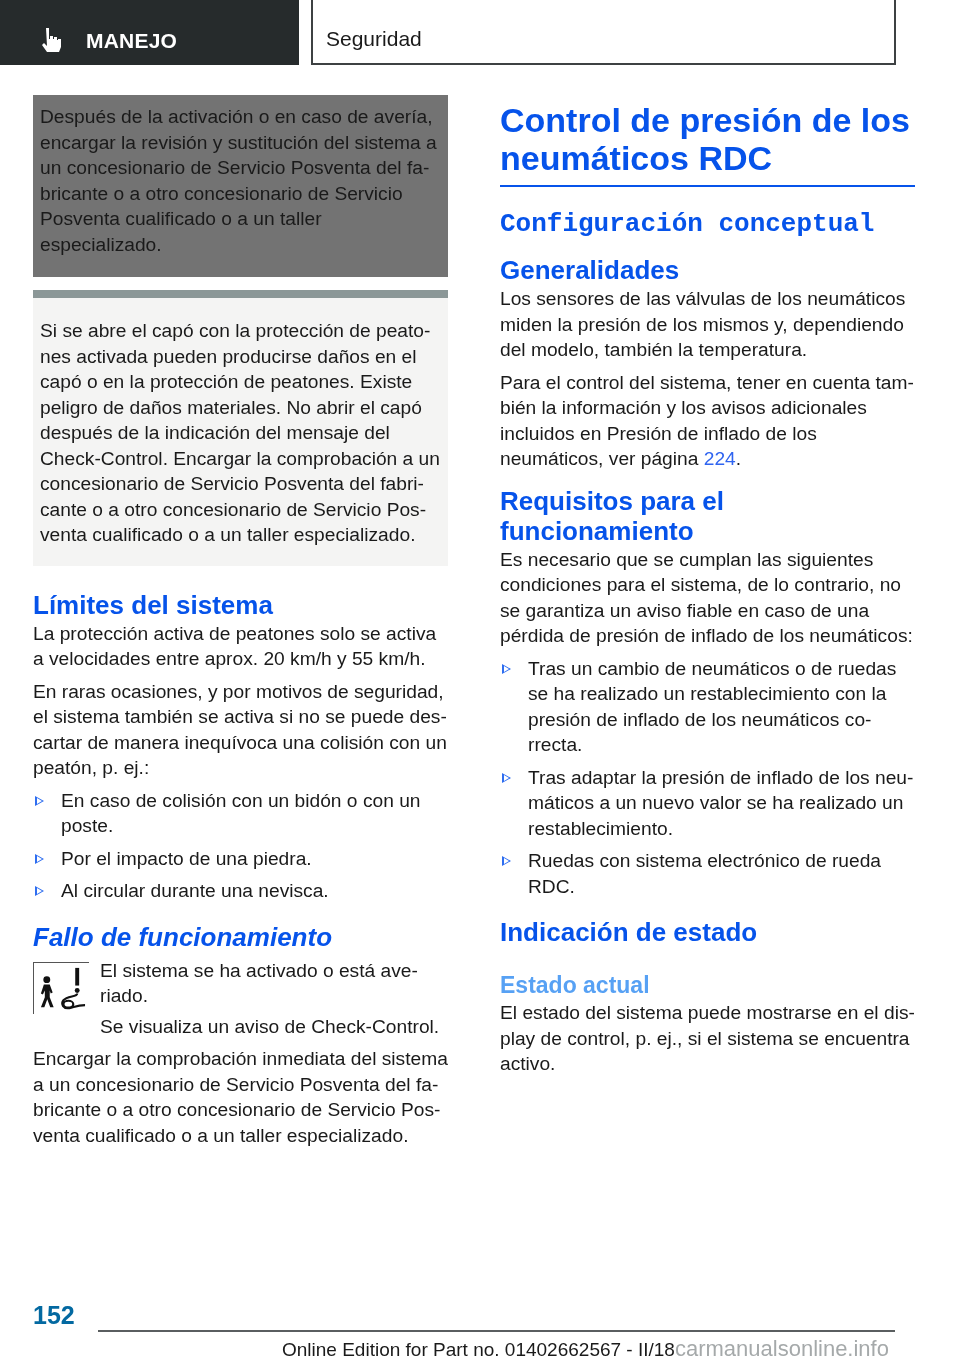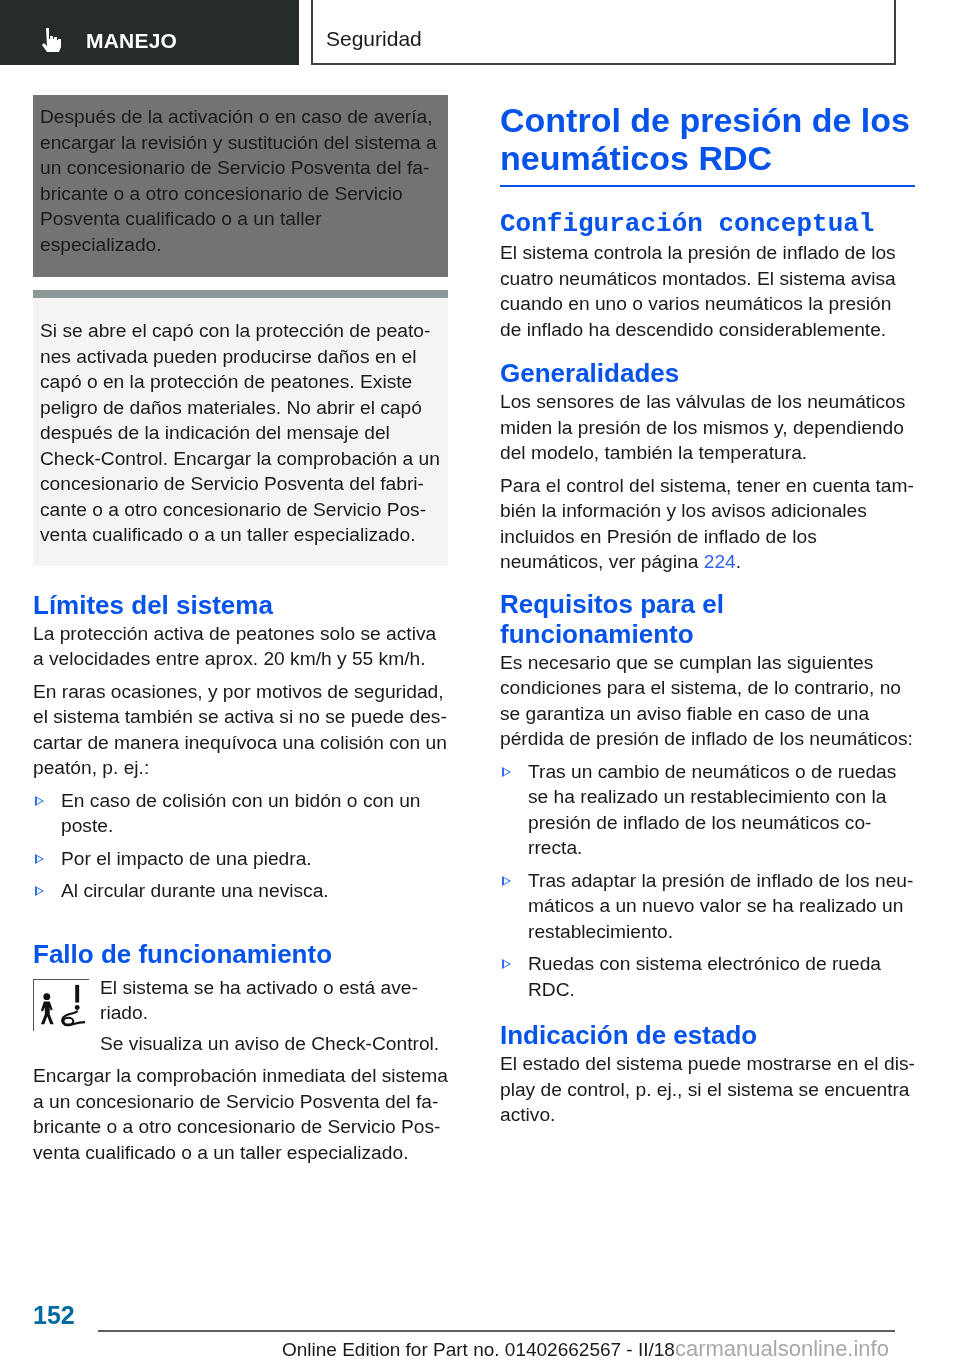--- a/index.html
+++ b/index.html
@@ -72,21 +72,21 @@
 
   <h2 style="margin-top:24px;">Límites del sistema</h2>
   <p class="body-p" style="margin-top:1px;">La protección activa de peatones solo se activa a velocidades entre aprox. 20 km/h y 55 km/h.</p>
   <p class="body-p">En raras ocasiones, y por motivos de seguridad, el sistema también se activa si no se puede des­cartar de manera inequívoca una colisión con un peatón, p. ej.:</p>
   <ul class="tri">
     <li><span class="bul"></span><span>En caso de colisión con un bidón o con un poste.</span></li>
     <li><span class="bul"></span><span>Por el impacto de una piedra.</span></li>
     <li><span class="bul"></span><span>Al circular durante una nevisca.</span></li>
   </ul>
 
-  <h2 style="margin-top:35px;">Fallo de funcionamiento</h2>
+  <h2 style="margin-top:18px;font-style:italic;">Fallo de funcionamiento</h2>
   <div class="cc-row">
     <svg class="cc-icon" viewBox="0 0 56 52">
       <circle cx="13" cy="17" r="3.5" fill="#111"></circle>
       <path d="M10 22 h6 l3 8 l-2 1 l-1 -3 v7 l4 10 h-3.5 l-3 -8 l-3 8 h-3.5 l4 -10 v-7 l-2 4 l-2 -1 z" fill="#111"></path>
       <rect x="42" y="5" width="4" height="18" fill="#111"></rect>
       <circle cx="44" cy="28" r="2.5" fill="#111"></circle>
       <path d="M44 31 c0 4 -10 2 -14 7 c-3 4 0 9 6 8 c5 -1 8 -3 16 -3" fill="none" stroke="#111" stroke-width="2.2"></path>
       <ellipse cx="35" cy="42" rx="5" ry="3.5" fill="none" stroke="#111" stroke-width="2.2"></ellipse>
     </svg>
     <div class="cc-texts">
@@ -95,35 +95,35 @@
     </div>
   </div>
   <p class="body-p" style="margin-top:2px;">Encargar la comprobación inmediata del sistema a un concesionario de Servicio Posventa del fa­bricante o a otro concesionario de Servicio Pos­venta cualificado o a un taller especializado.</p>
 </div>
 
 <div class="col right">
   <h1 style="margin-top:6px;">Control de presión de los neumáticos RDC</h1>
   <div class="h1-rule"></div>
 
   <h2 style="margin-top:22px;font-family:Liberation Mono, monospace;">Configuración conceptual</h2>
-  <p class="body-p" style="margin-top:1px;">El sistema controla la presión de inflado de los cuatro neumáticos montados. El sistema avisa cuando en uno o varios neumáticos la presión de inflado ha descendido considerablemente.</p>
 
   <h2 style="margin-top:16px;">Generalidades</h2>
   <p class="body-p" style="margin-top:1px;">Los sensores de las válvulas de los neumáticos miden la presión de los mismos y, dependiendo del modelo, también la temperatura.</p>
   <p class="body-p"><span>Para el control del sistema, tener en cuenta tam­bién la información y los avisos adicionales inclui­dos en Presión de inflado de los neumáticos, ver página </span><span class="link">224</span><span>.</span></p>
 
   <h2 style="margin-top:14px; width:300px;">Requisitos para el funcionamiento</h2>
   <p class="body-p" style="margin-top:1px;">Es necesario que se cumplan las siguientes con­diciones para el sistema, de lo contrario, no se garantiza un aviso fiable en caso de una pérdida de presión de inflado de los neumáticos:</p>
   <ul class="tri">
     <li><span class="bul"></span><span>Tras un cambio de neumáticos o de ruedas se ha realizado un restablecimiento con la presión de inflado de los neumáticos co­rrecta.</span></li>
     <li><span class="bul"></span><span>Tras adaptar la presión de inflado de los neu­máticos a un nuevo valor se ha realizado un restablecimiento.</span></li>
     <li><span class="bul"></span><span>Ruedas con sistema electrónico de rueda RDC.</span></li>
   </ul>
 
   <h2 style="margin-top:18px;">Indicación de estado</h2>
+  <h3 style="margin-top:24px;">Estado actual</h3>
   <p class="body-p" style="margin-top:1px;">El estado del sistema puede mostrarse en el dis­play de control, p. ej., si el sistema se encuentra activo.</p>
 </div>
 
 <div class="footer-num">152</div>
 <div class="footer-rule"></div>
 <div class="footer-text">
   <span>Online Edition for Part no. 01402662567 - II/18</span><span class="wm">carmanualsonline.info</span>
 </div>
 
 </body></html>

